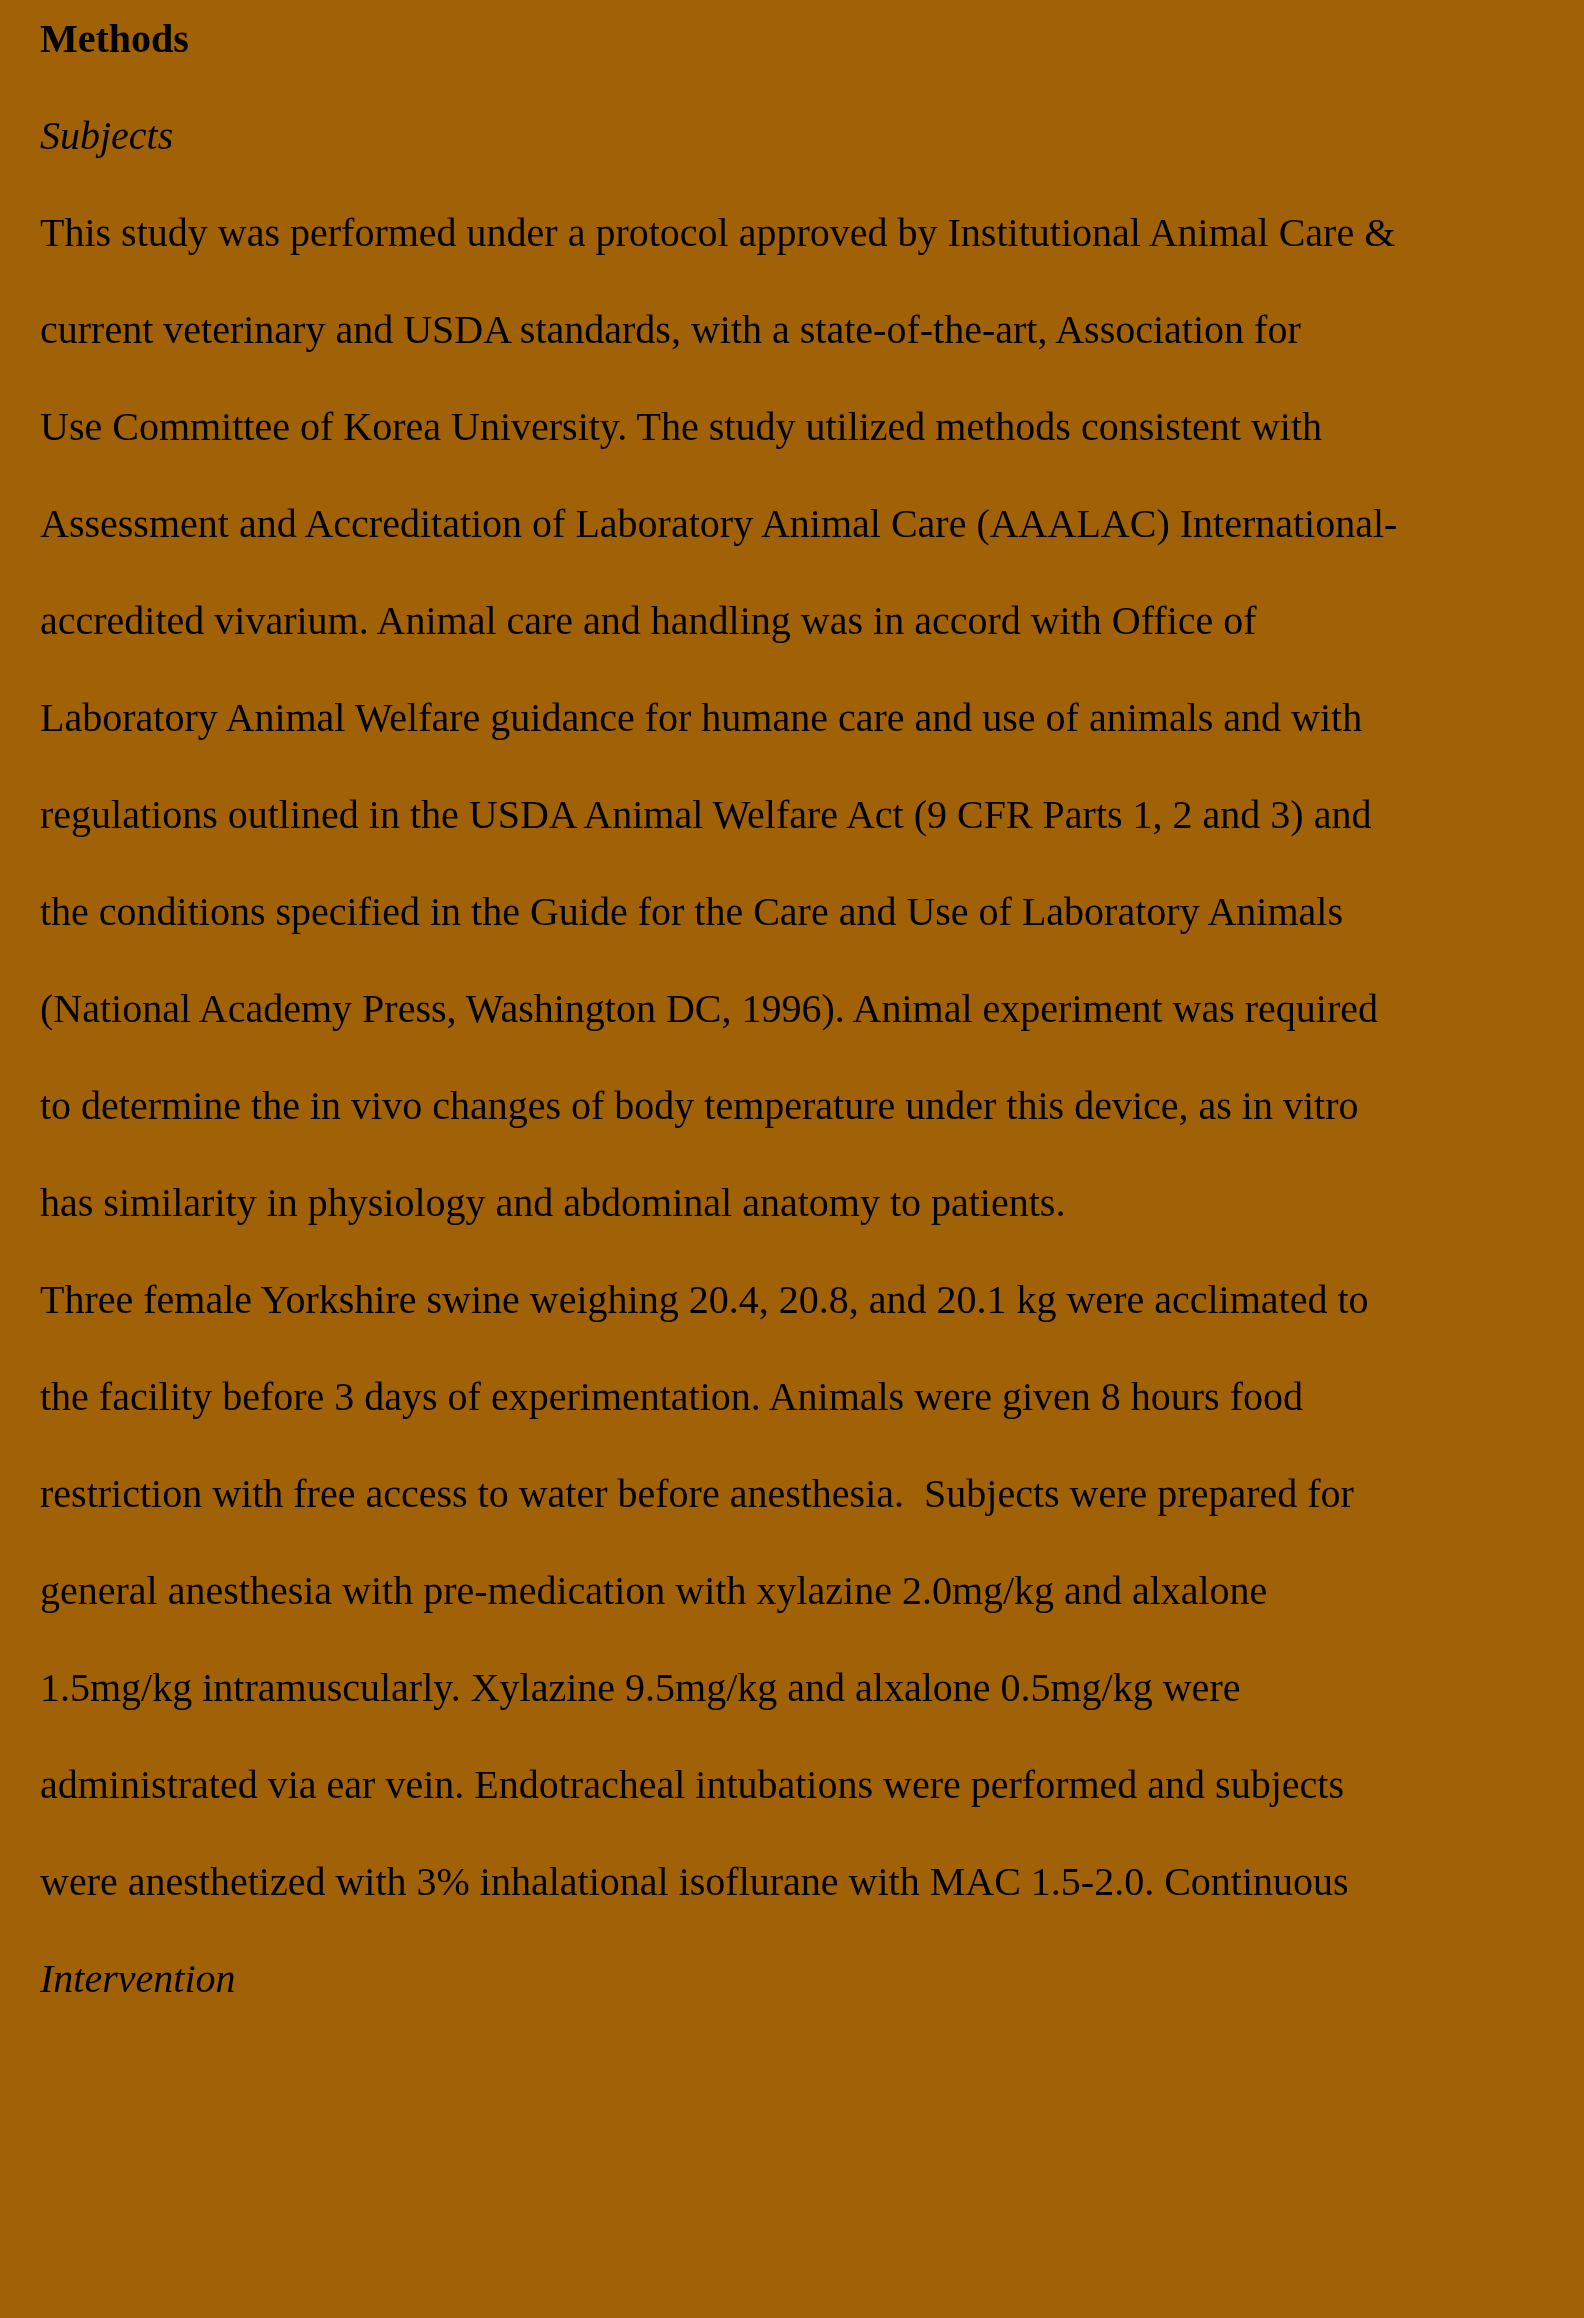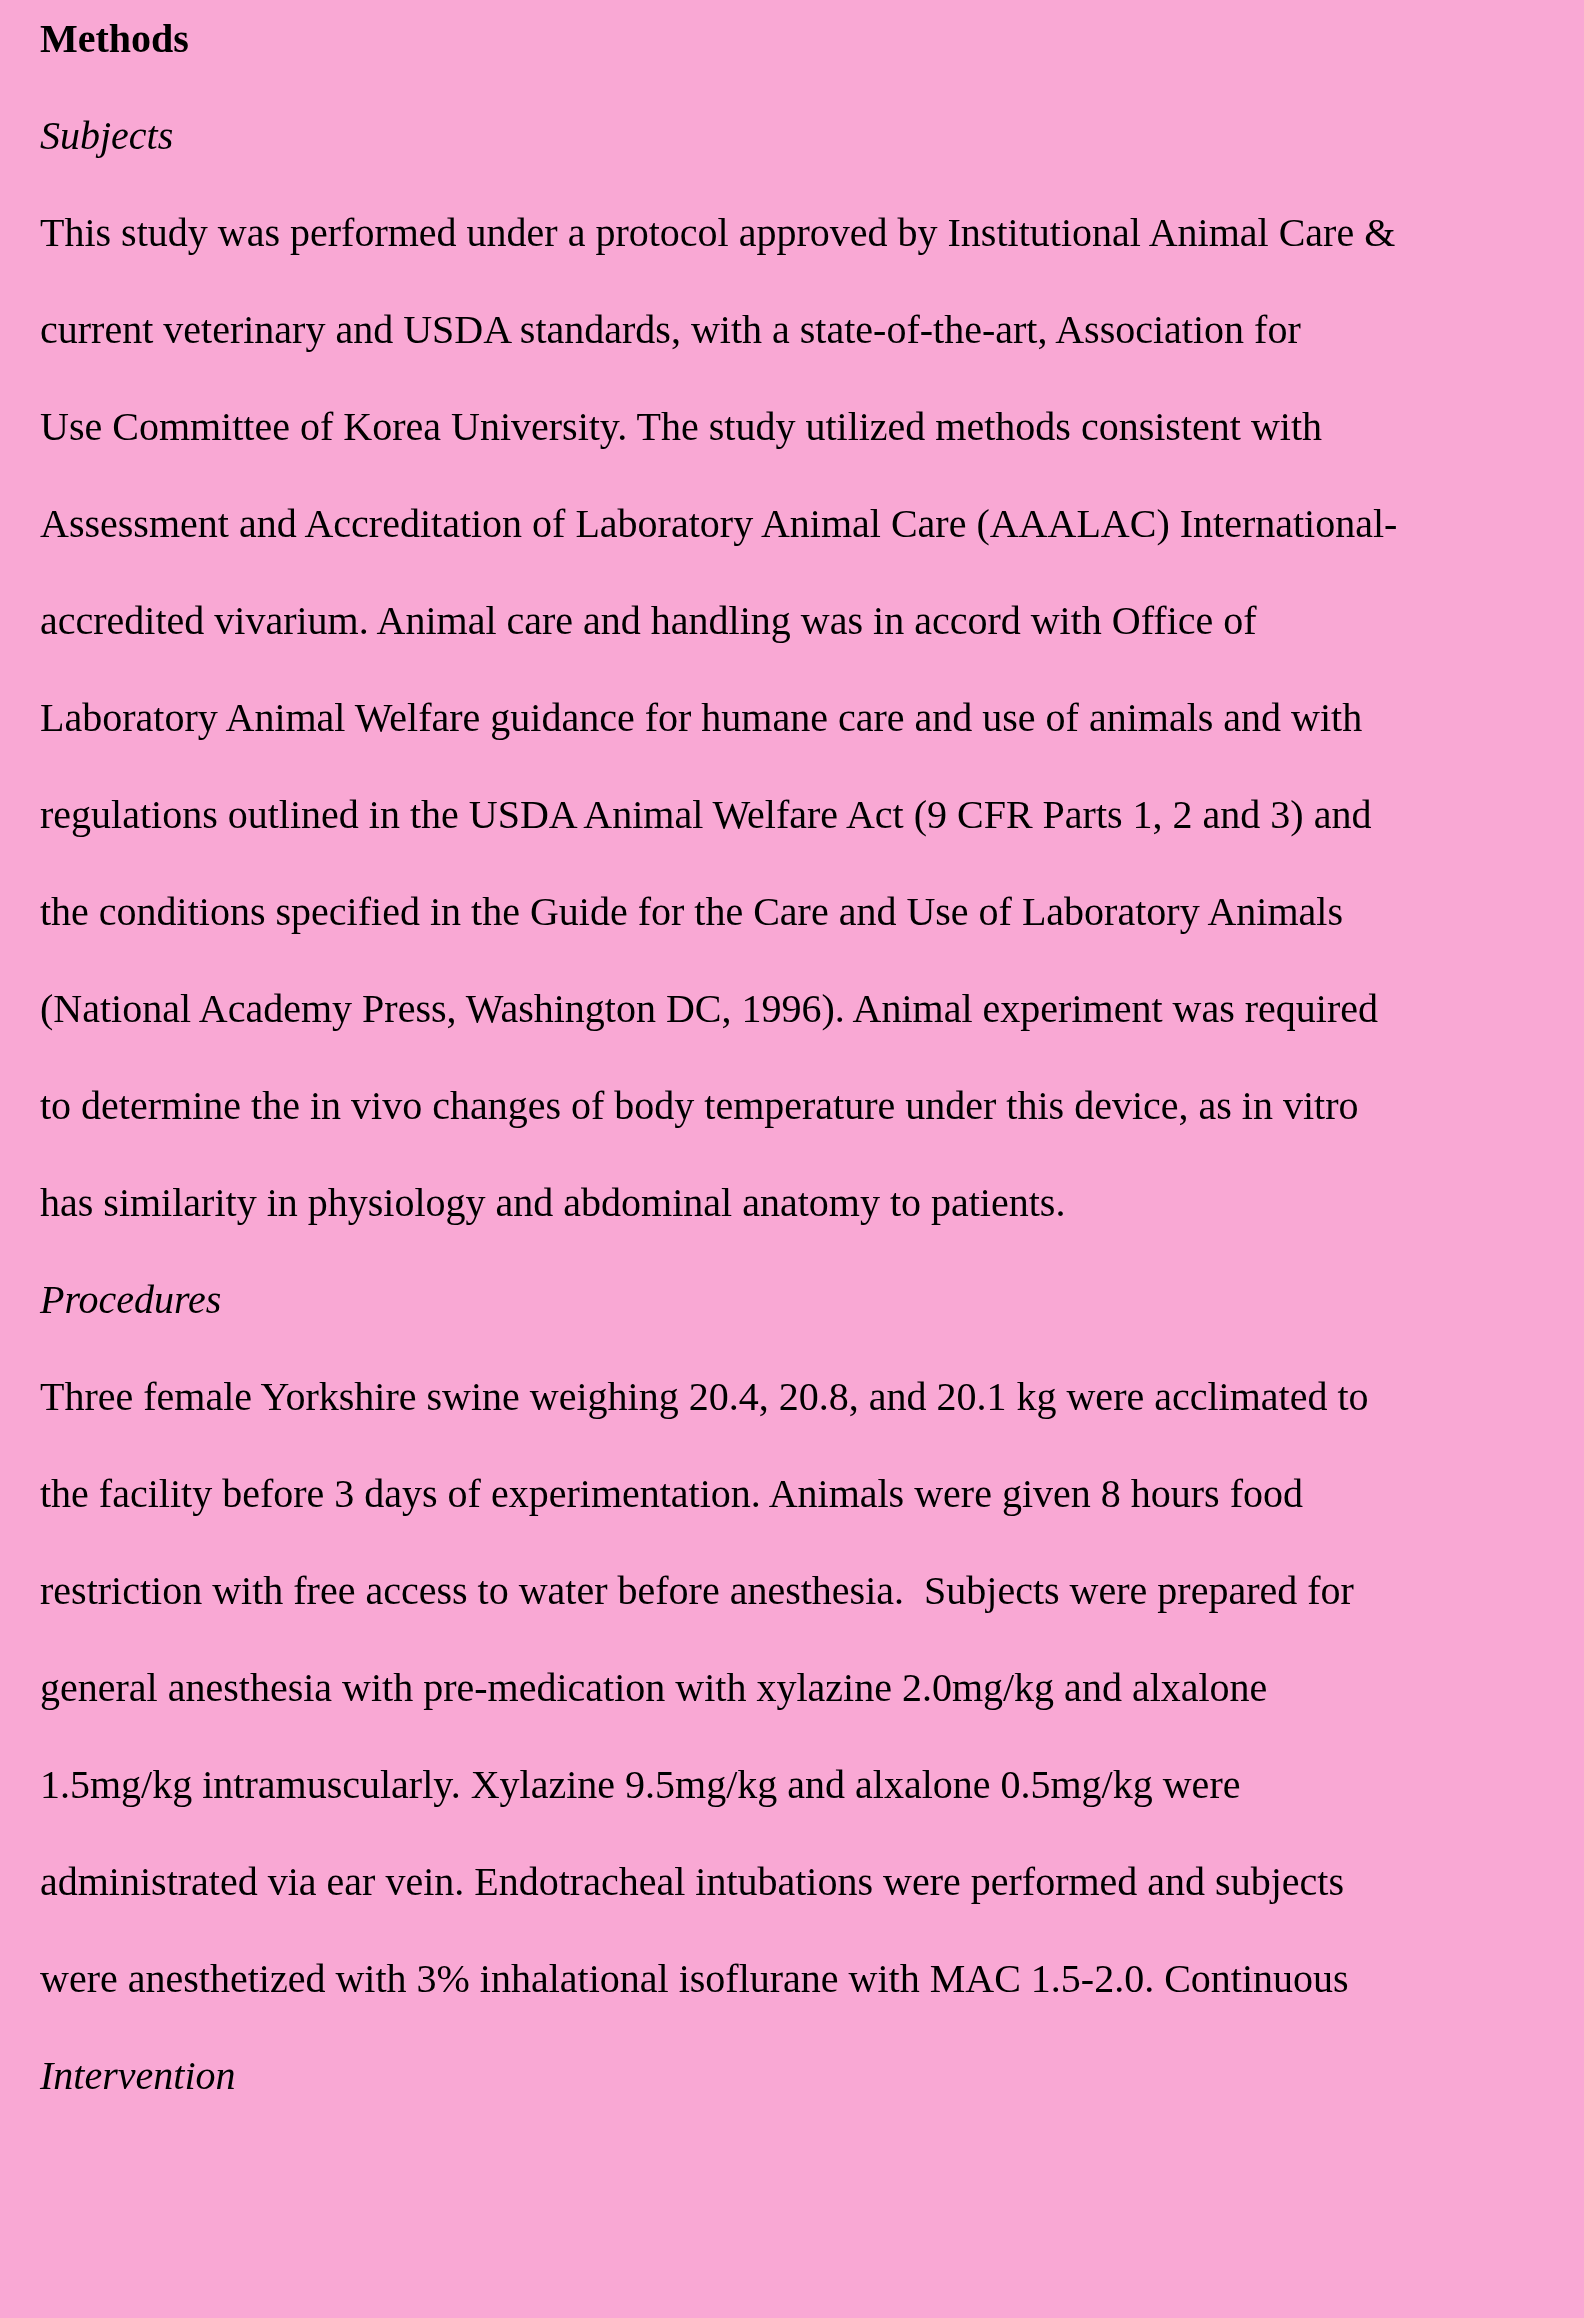--- a/index.html
+++ b/index.html
@@ -4,21 +4,21 @@
 <style>
   html, body {
     margin: 0;
     padding: 0;
     background: #ffffff;
   }
   .page {
     position: relative;
     width: 1584px;
     height: 2319px;
-    background: #f9a8d4;
+    background: #a16207;
     color: #000000;
     font-family: "Liberation Serif", "DejaVu Serif", serif;
     font-size: 40px;
     box-sizing: border-box;
     padding-left: 40px;
     overflow: hidden;
   }
   .textblock {
     margin-top: -9.7px;
   }
@@ -41,21 +41,20 @@
     <div class="ln">current veterinary and USDA standards, with a state-of-the-art, Association for</div>
     <div class="ln">Use Committee of Korea University. The study utilized methods consistent with</div>
     <div class="ln">Assessment and Accreditation of Laboratory Animal Care (AAALAC) International-</div>
     <div class="ln">accredited vivarium. Animal care and handling was in accord with Office of</div>
     <div class="ln">Laboratory Animal Welfare guidance for humane care and use of animals and with</div>
     <div class="ln">regulations outlined in the USDA Animal Welfare Act (9 CFR Parts 1, 2 and 3) and</div>
     <div class="ln">the conditions specified in the Guide for the Care and Use of Laboratory Animals</div>
     <div class="ln">(National Academy Press, Washington DC, 1996). Animal experiment was required</div>
     <div class="ln">to determine the in vivo changes of body temperature under this device, as in vitro</div>
     <div class="ln">has similarity in physiology and abdominal anatomy to patients.</div>
-    <div class="ln i">Procedures</div>
     <div class="ln">Three female Yorkshire swine weighing 20.4, 20.8, and 20.1 kg were acclimated to</div>
     <div class="ln">the facility before 3 days of experimentation. Animals were given 8 hours food</div>
     <div class="ln">restriction with free access to water before anesthesia.  Subjects were prepared for</div>
     <div class="ln">general anesthesia with pre-medication with xylazine 2.0mg/kg and alxalone</div>
     <div class="ln">1.5mg/kg intramuscularly. Xylazine 9.5mg/kg and alxalone 0.5mg/kg were</div>
     <div class="ln">administrated via ear vein. Endotracheal intubations were performed and subjects</div>
     <div class="ln">were anesthetized with 3% inhalational isoflurane with MAC 1.5-2.0. Continuous</div>
     <div class="ln i">Intervention</div>
   </div>
 </div>

